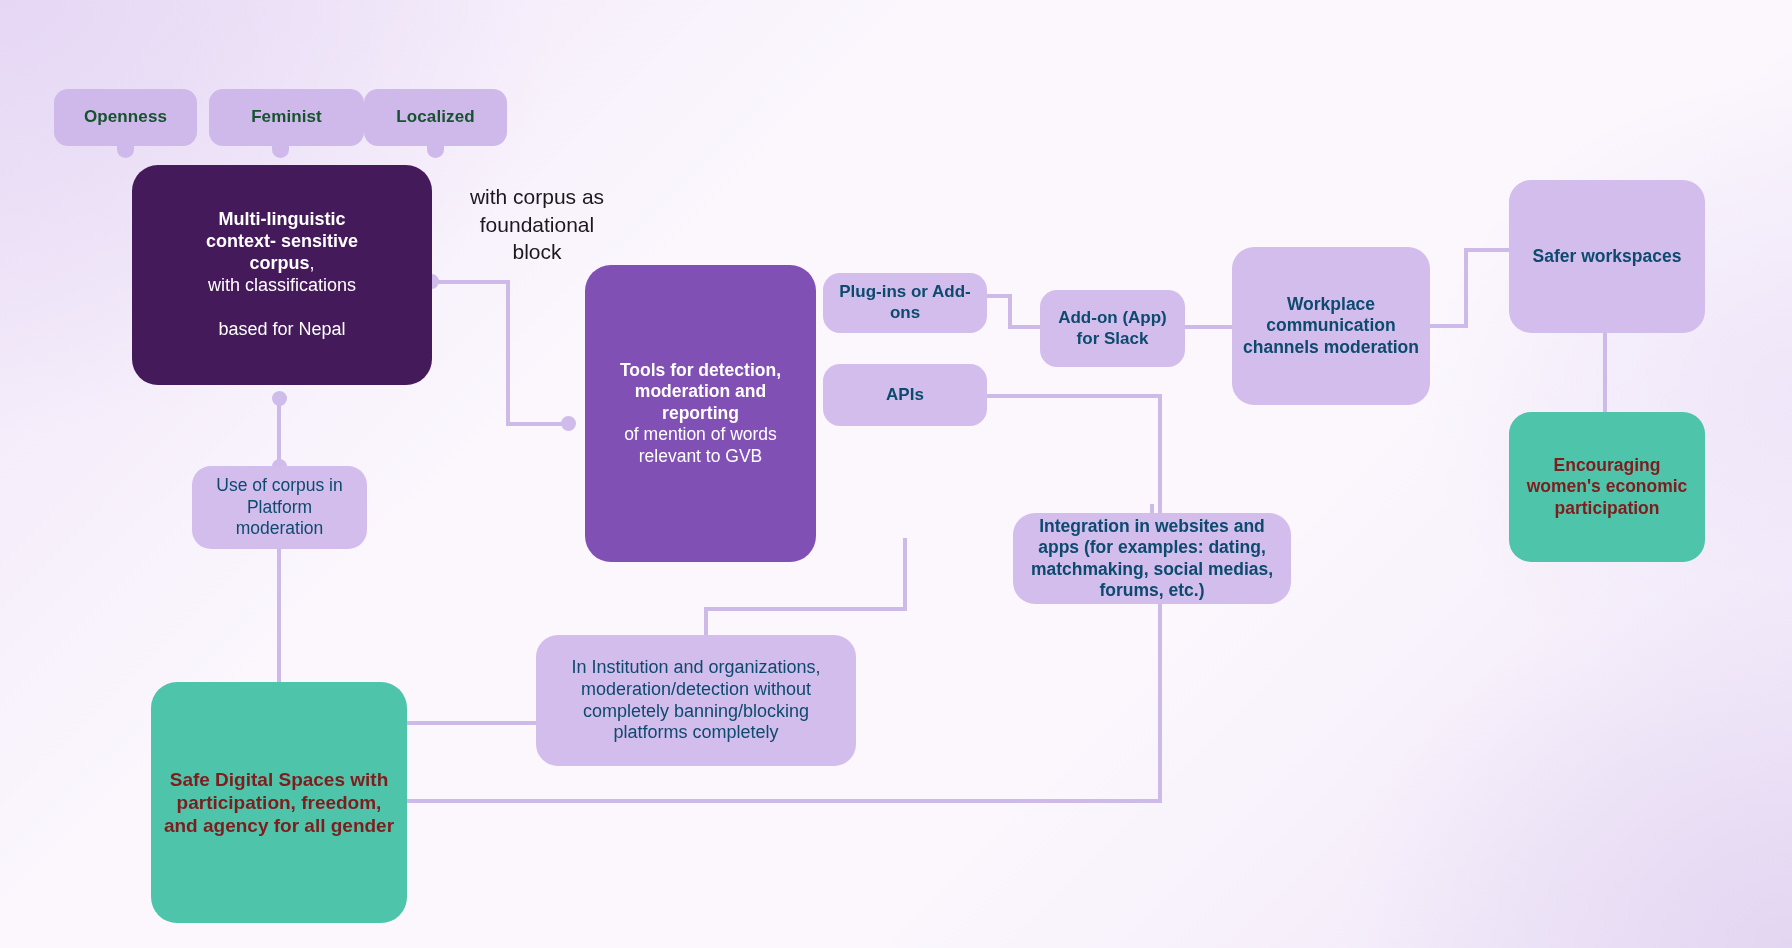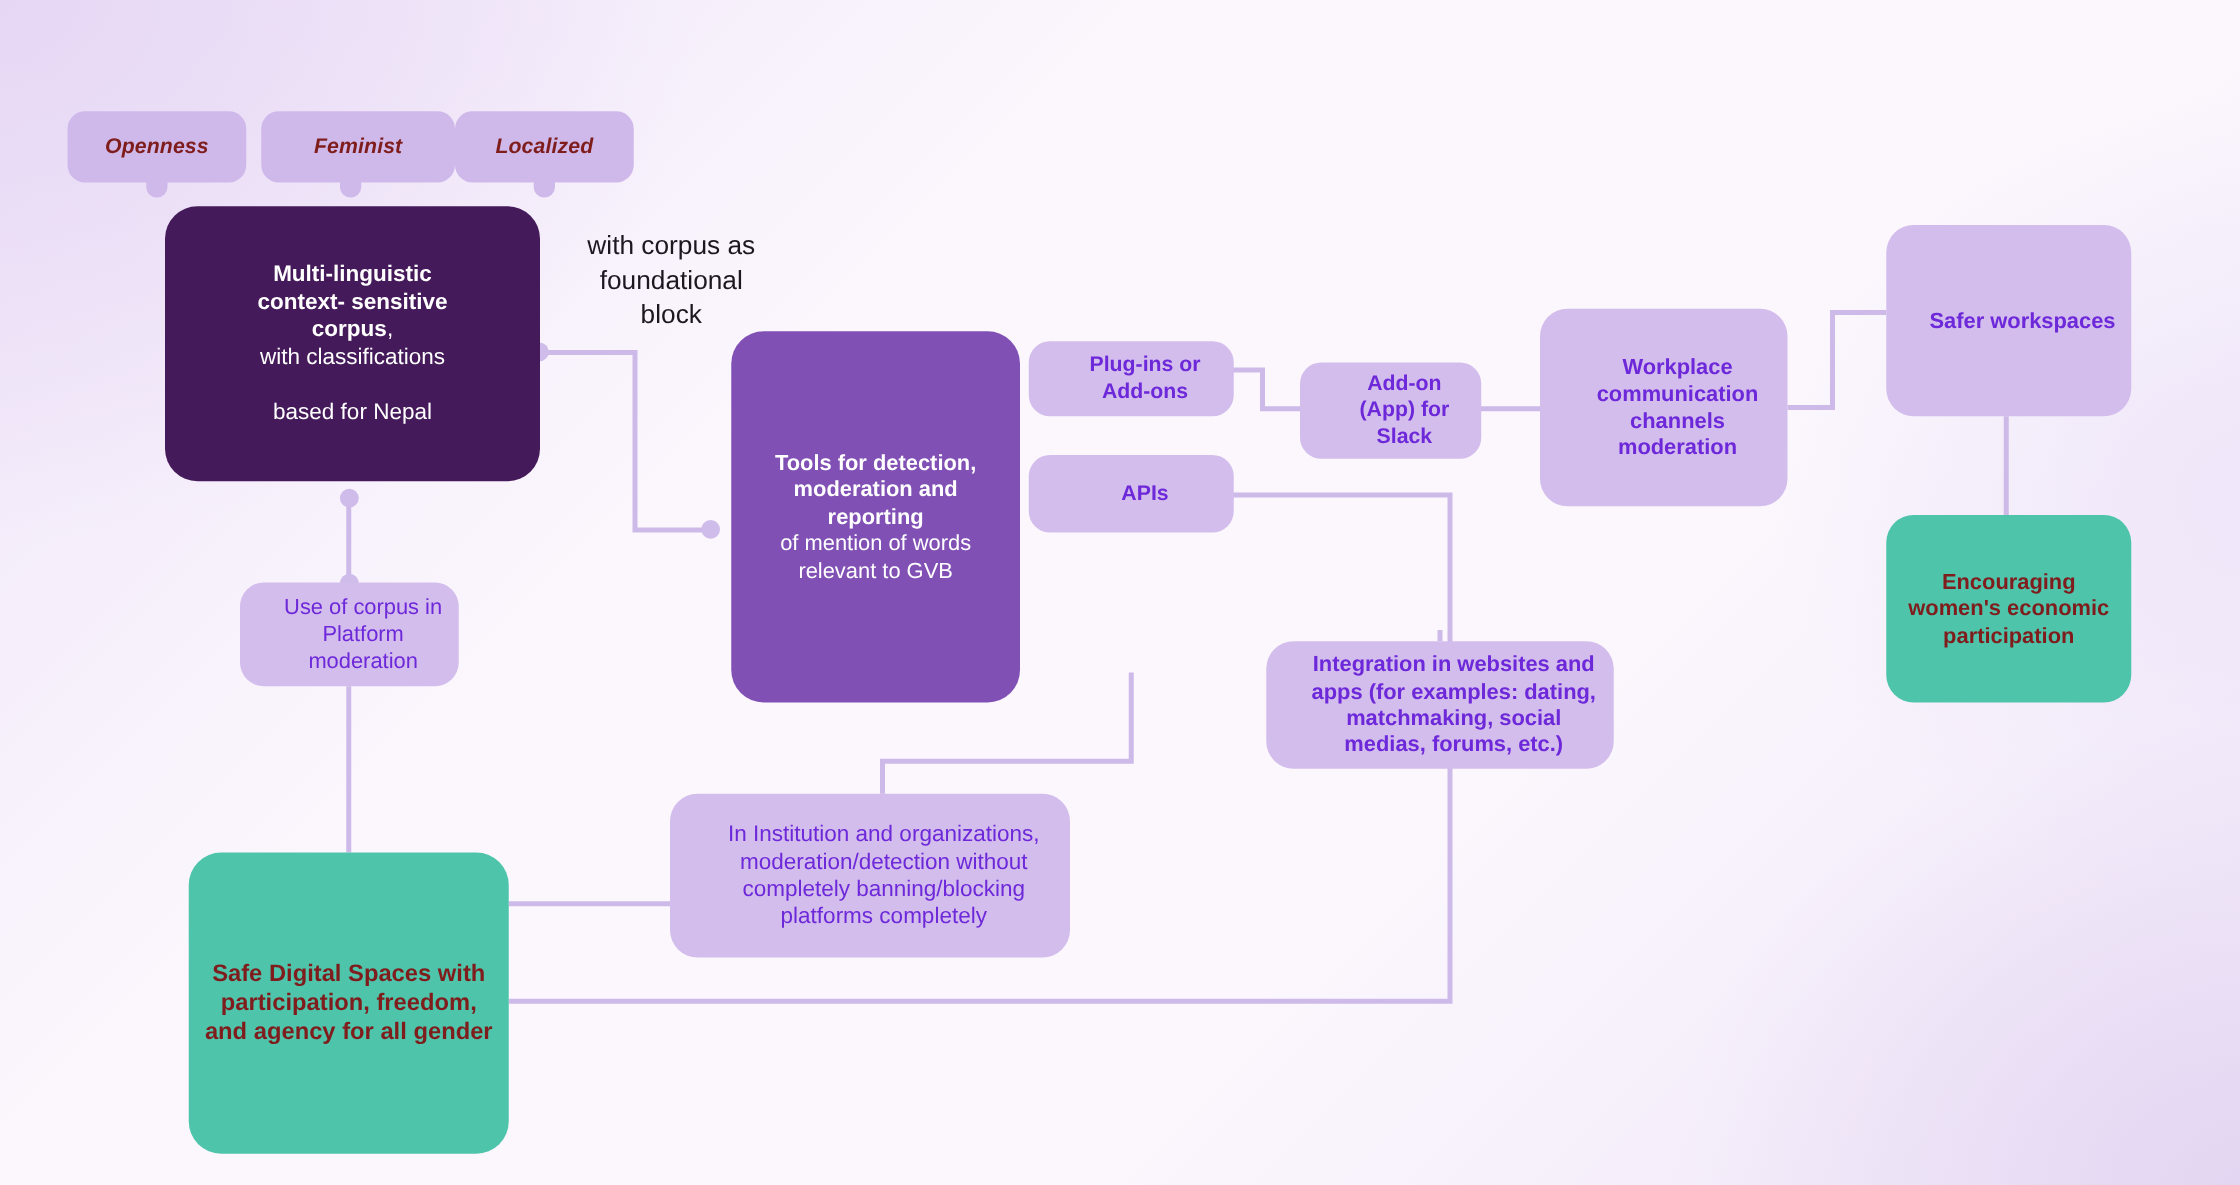--- a/index.html
+++ b/index.html
@@ -24,22 +24,22 @@
     position:absolute;
     box-sizing:border-box;
     display:flex;align-items:center;justify-content:center;
     text-align:center;
     border-radius:18px;
     padding:8px 10px;
     line-height:1.22;
   }
   .node .txt{display:block;width:100%;}
   
-  .lilac{background:#cfb9ea;color:#7f1d1d;font-style:italic;}
-  .lilac-soft{background:#d3bdec;color:#6d28d9;padding-left:32px;}
+  .lilac{background:#cfb9ea;color:#14532d;}
+  .lilac-soft{background:#d3bdec;color:#0c4a6e;}
   .deep{background:#451a5a;color:#ffffff;}
   .mid{background:#8050b5;color:#ffffff;}
   .teal{background:#4ec4ab;color:#7f1d1d;}
 
   .pill{
     border-radius:14px;
     font-size:17px;font-weight:bold;
     letter-spacing:.1px;
   }
   .pill-tail{
@@ -172,17 +172,17 @@
   </div>
 
   <div class="node teal" style="left:151px;top:682px;width:256px;height:241px;border-radius:26px;font-size:19px;font-weight:bold;">
     <span class="txt">Safe Digital Spaces with participation, freedom, and agency for all gender</span>
   </div>
 
   <div class="node lilac-soft" style="left:536px;top:635px;width:320px;height:131px;border-radius:22px;font-size:18px;font-weight:normal;">
     <span class="txt">In Institution and organizations, moderation/detection without completely banning/blocking platforms completely</span>
   </div>
 
-  <div class="node lilac-soft" style="left:1013px;top:513px;width:278px;height:102px;border-radius:22px;font-size:17.5px;font-weight:bold;">
+  <div class="node lilac-soft" style="left:1013px;top:513px;width:278px;height:91px;border-radius:22px;font-size:17.5px;font-weight:bold;">
     <span class="txt">Integration in websites and apps (for examples: dating, matchmaking, social medias, forums, etc.)</span>
   </div>
 
 </div>
 
 </body></html>

